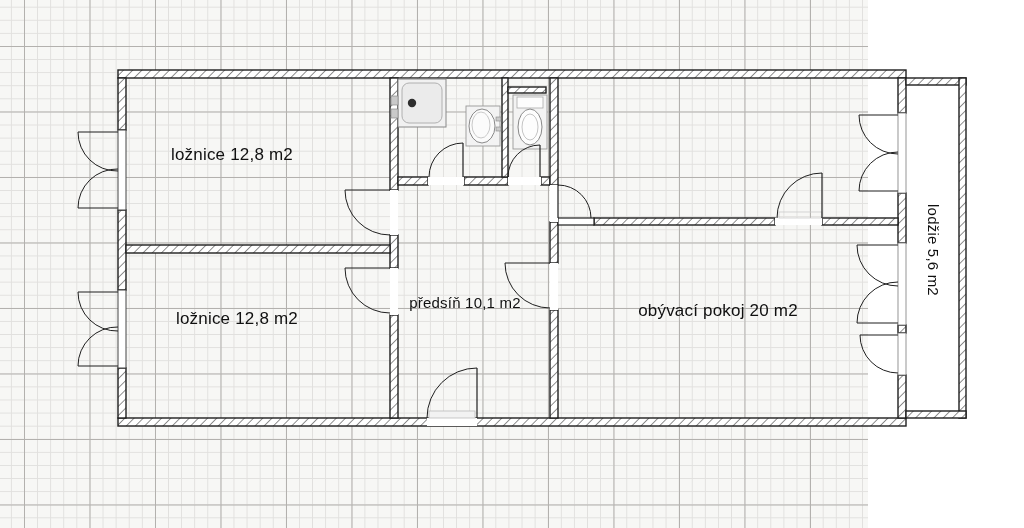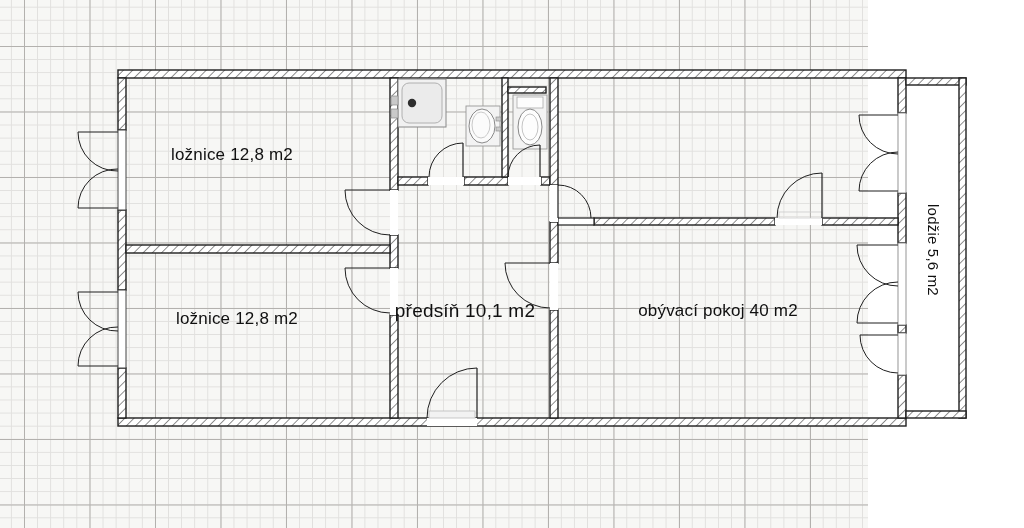--- a/index.html
+++ b/index.html
@@ -16,21 +16,21 @@
       linear-gradient(to right, #e1e0de 1px, transparent 1px),
       linear-gradient(to bottom, #e1e0de 1px, transparent 1px);
     background-size:65.5px 65.5px,65.5px 65.5px,13.1px 13.1px,13.1px 13.1px;
     background-position:24px 0,0 46px,10.9px 0,0 6.7px;
   }
   svg.plan{position:absolute;left:0;top:0;}
   .room-label{
     position:absolute;transform:translate(-50%,-50%);
     color:#101010;font-size:17px;white-space:nowrap;letter-spacing:0.2px;
   }
-  .room-label.small{font-size:19px;margin-top:9px;}
+  .room-label.small{font-size:15px;}
   .room-label.vertical{transform:translate(-50%,-50%) rotate(90deg);font-size:15px;}
 </style>
 </head>
 <body>
 
 <div class="canvas">
 
   <svg class="plan" width="1024" height="528" viewBox="0 0 1024 528" aria-hidden="true">
     <defs>
       <pattern id="hatch" width="6.5" height="6.5" patternUnits="userSpaceOnUse" patternTransform="rotate(-45)">
@@ -196,16 +196,16 @@
           <path d="M78,292 A39,39 0 0 0 118,331" stroke-width="1"></path>
         <path d="M118,366 L78,366"></path>
           <path d="M78,366 A39,39 0 0 1 118,327" stroke-width="1"></path>
       </g>
     </g>
   </svg>
 
   <div class="room-label" style="left:232px;top:155px">ložnice 12,8 m2</div>
   <div class="room-label" style="left:237px;top:319px">ložnice 12,8 m2</div>
   <div class="room-label small" style="left:465px;top:302px">předsíň 10,1 m2</div>
-  <div class="room-label" style="left:718px;top:311px">obývací pokoj 40 m2</div>
+  <div class="room-label" style="left:718px;top:311px">obývací pokoj 20 m2</div>
   <div class="room-label vertical" style="left:933px;top:250px">lodžie 5,6 m2</div>
 
 </div>
 
 </body></html>

